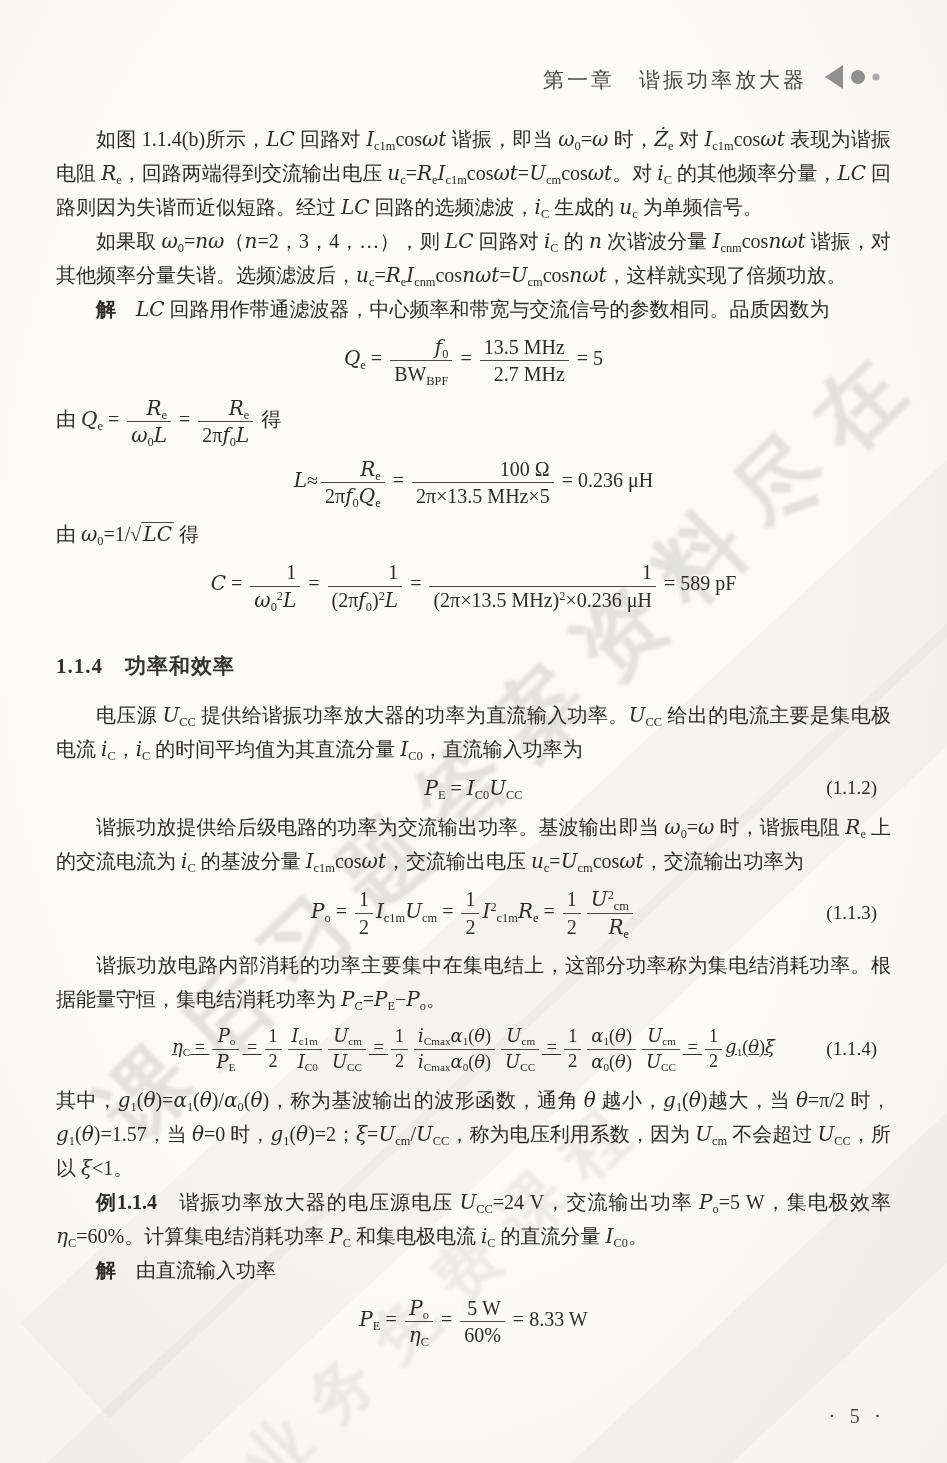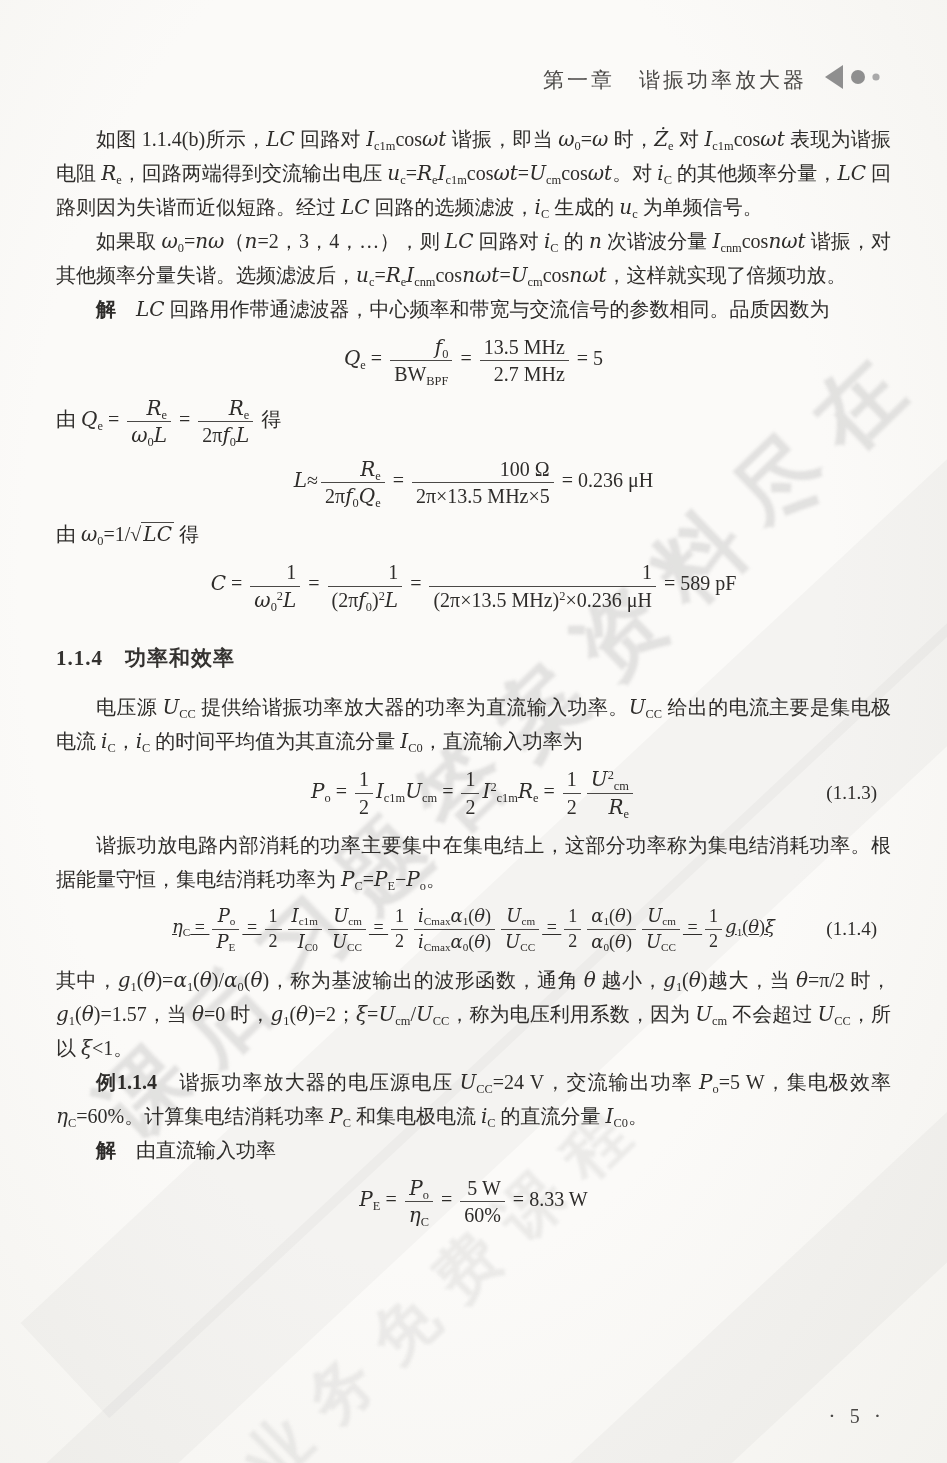--- a/index.html
+++ b/index.html
@@ -46,21 +46,21 @@
   sup{vertical-align:0.55em;}
   .frac{display:inline-block;text-align:right;vertical-align:middle;line-height:1.22;margin:0 3px;}
   .frac .num{display:block;border-bottom:1.4px solid #4a4846;padding:0 4px 1px;}
   .frac .den{display:block;padding:1px 4px 0;}
   .root .rad{font-style:normal;}
   .root .rcd{border-top:1.4px solid #4a4846;padding:0 2px;}
   .eqrow{position:relative;text-align:center;font-size:20px;margin:9px 8px;line-height:1.3;}
   .eqrow.tight{font-size:18px;text-decoration:underline;}
   .eq-no{position:absolute;right:6px;top:50%;transform:translateY(-50%);font-size:19px;}
   .sec-head{
-    margin:32px 0 18px;font-size:21px;font-weight:bold;color:#343230;letter-spacing:1px;
+    margin:40px 0 18px;font-size:21px;font-weight:bold;color:#343230;letter-spacing:1px;
   }
   .footer{
     position:absolute;z-index:2;bottom:34px;right:66px;
     font-size:20px;color:#4a4846;display:flex;align-items:center;gap:14px;
   }
   .footer .dot{font-size:22px;}
 </style>
 </head>
 <body>
 
@@ -98,21 +98,26 @@
     <div class="eqrow"><i>L</i>≈<span class="frac"><span class="num"><i>R</i><sub>e</sub></span><span class="den">2π<i>f</i><sub>0</sub><i>Q</i><sub>e</sub></span></span> = <span class="frac"><span class="num">100 Ω</span><span class="den">2π×13.5 MHz×5</span></span> = 0.236 μH</div>
 
     <p class="para noindent">由 <i>ω</i><sub>0</sub>=1/<span class="root"><span class="rad">√</span><span class="rcd"><i>LC</i></span></span> 得</p>
 
     <div class="eqrow"><i>C</i> = <span class="frac"><span class="num">1</span><span class="den"><i>ω</i><sub>0</sub><sup>2</sup><i>L</i></span></span> = <span class="frac"><span class="num">1</span><span class="den">(2π<i>f</i><sub>0</sub>)<sup>2</sup><i>L</i></span></span> = <span class="frac"><span class="num">1</span><span class="den">(2π×13.5 MHz)<sup>2</sup>×0.236 μH</span></span> = 589 pF</div>
 
     <div class="sec-head">1.1.4　功率和效率</div>
 
     <p class="para">电压源 <i>U</i><sub>CC</sub> 提供给谐振功率放大器的功率为直流输入功率。<i>U</i><sub>CC</sub> 给出的电流主要是集电极电流 <i>i</i><sub>C</sub>，<i>i</i><sub>C</sub> 的时间平均值为其直流分量 <i>I</i><sub>C0</sub>，直流输入功率为</p>
 
+    <div class="eqrow">
+      <span><i>P</i><sub>E</sub> = <i>I</i><sub>C0</sub><i>U</i><sub>CC</sub></span>
+      <span class="eq-no">(1.1.2)</span>
+    </div>
 
+    <p class="para">谐振功放提供给后级电路的功率为交流输出功率。基波输出即当 <i>ω</i><sub>0</sub>=<i>ω</i> 时，谐振电阻 <i>R</i><sub>e</sub> 上的交流电流为 <i>i</i><sub>C</sub> 的基波分量 <i>I</i><sub>c1m</sub>cos<i>ωt</i>，交流输出电压 <i>u</i><sub>c</sub>=<i>U</i><sub>cm</sub>cos<i>ωt</i>，交流输出功率为</p>
 
     <div class="eqrow">
       <span><i>P</i><sub>o</sub> = <span class="frac"><span class="num">1</span><span class="den">2</span></span><i>I</i><sub>c1m</sub><i>U</i><sub>cm</sub> = <span class="frac"><span class="num">1</span><span class="den">2</span></span><i>I</i><sup>2</sup><sub>c1m</sub><i>R</i><sub>e</sub> = <span class="frac"><span class="num">1</span><span class="den">2</span></span><span class="frac"><span class="num"><i>U</i><sup>2</sup><sub>cm</sub></span><span class="den"><i>R</i><sub>e</sub></span></span></span>
       <span class="eq-no">(1.1.3)</span>
     </div>
 
     <p class="para">谐振功放电路内部消耗的功率主要集中在集电结上，这部分功率称为集电结消耗功率。根据能量守恒，集电结消耗功率为 <i>P</i><sub>C</sub>=<i>P</i><sub>E</sub>−<i>P</i><sub>o</sub>。</p>
 
     <div class="eqrow tight">
       <span><i>η</i><sub>C</sub> = <span class="frac"><span class="num"><i>P</i><sub>o</sub></span><span class="den"><i>P</i><sub>E</sub></span></span> = <span class="frac"><span class="num">1</span><span class="den">2</span></span><span class="frac"><span class="num"><i>I</i><sub>c1m</sub></span><span class="den"><i>I</i><sub>C0</sub></span></span><span class="frac"><span class="num"><i>U</i><sub>cm</sub></span><span class="den"><i>U</i><sub>CC</sub></span></span> = <span class="frac"><span class="num">1</span><span class="den">2</span></span><span class="frac"><span class="num"><i>i</i><sub>Cmax</sub><i>α</i><sub>1</sub>(<i>θ</i>)</span><span class="den"><i>i</i><sub>Cmax</sub><i>α</i><sub>0</sub>(<i>θ</i>)</span></span><span class="frac"><span class="num"><i>U</i><sub>cm</sub></span><span class="den"><i>U</i><sub>CC</sub></span></span> = <span class="frac"><span class="num">1</span><span class="den">2</span></span><span class="frac"><span class="num"><i>α</i><sub>1</sub>(<i>θ</i>)</span><span class="den"><i>α</i><sub>0</sub>(<i>θ</i>)</span></span><span class="frac"><span class="num"><i>U</i><sub>cm</sub></span><span class="den"><i>U</i><sub>CC</sub></span></span> = <span class="frac"><span class="num">1</span><span class="den">2</span></span><i>g</i><sub>1</sub>(<i>θ</i>)<i>ξ</i></span>

